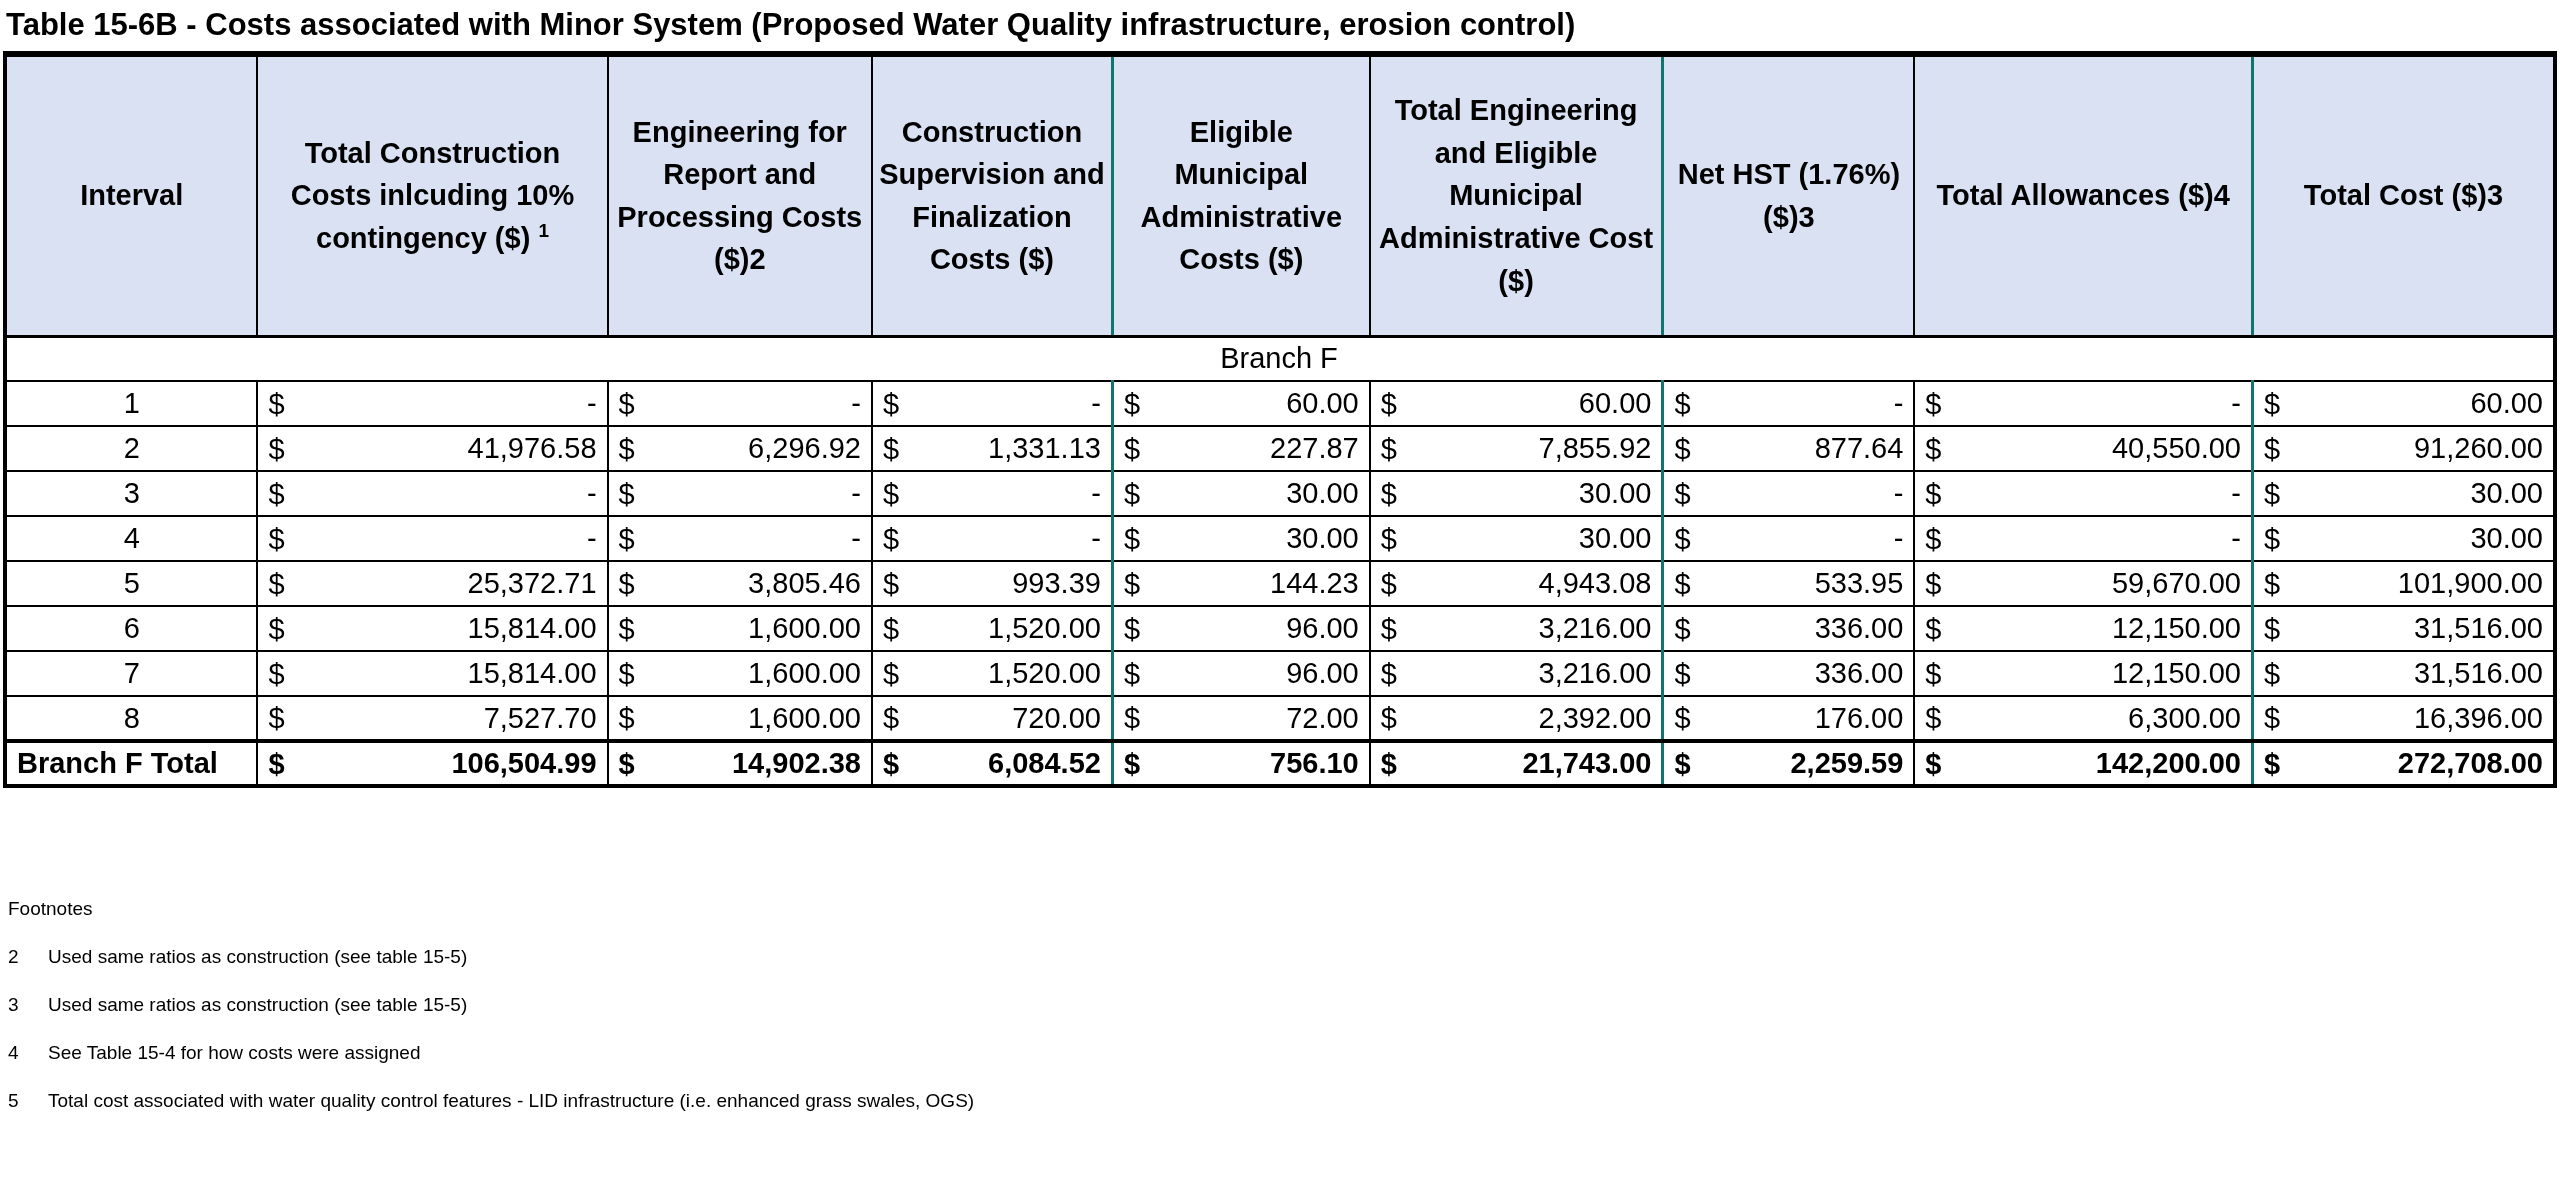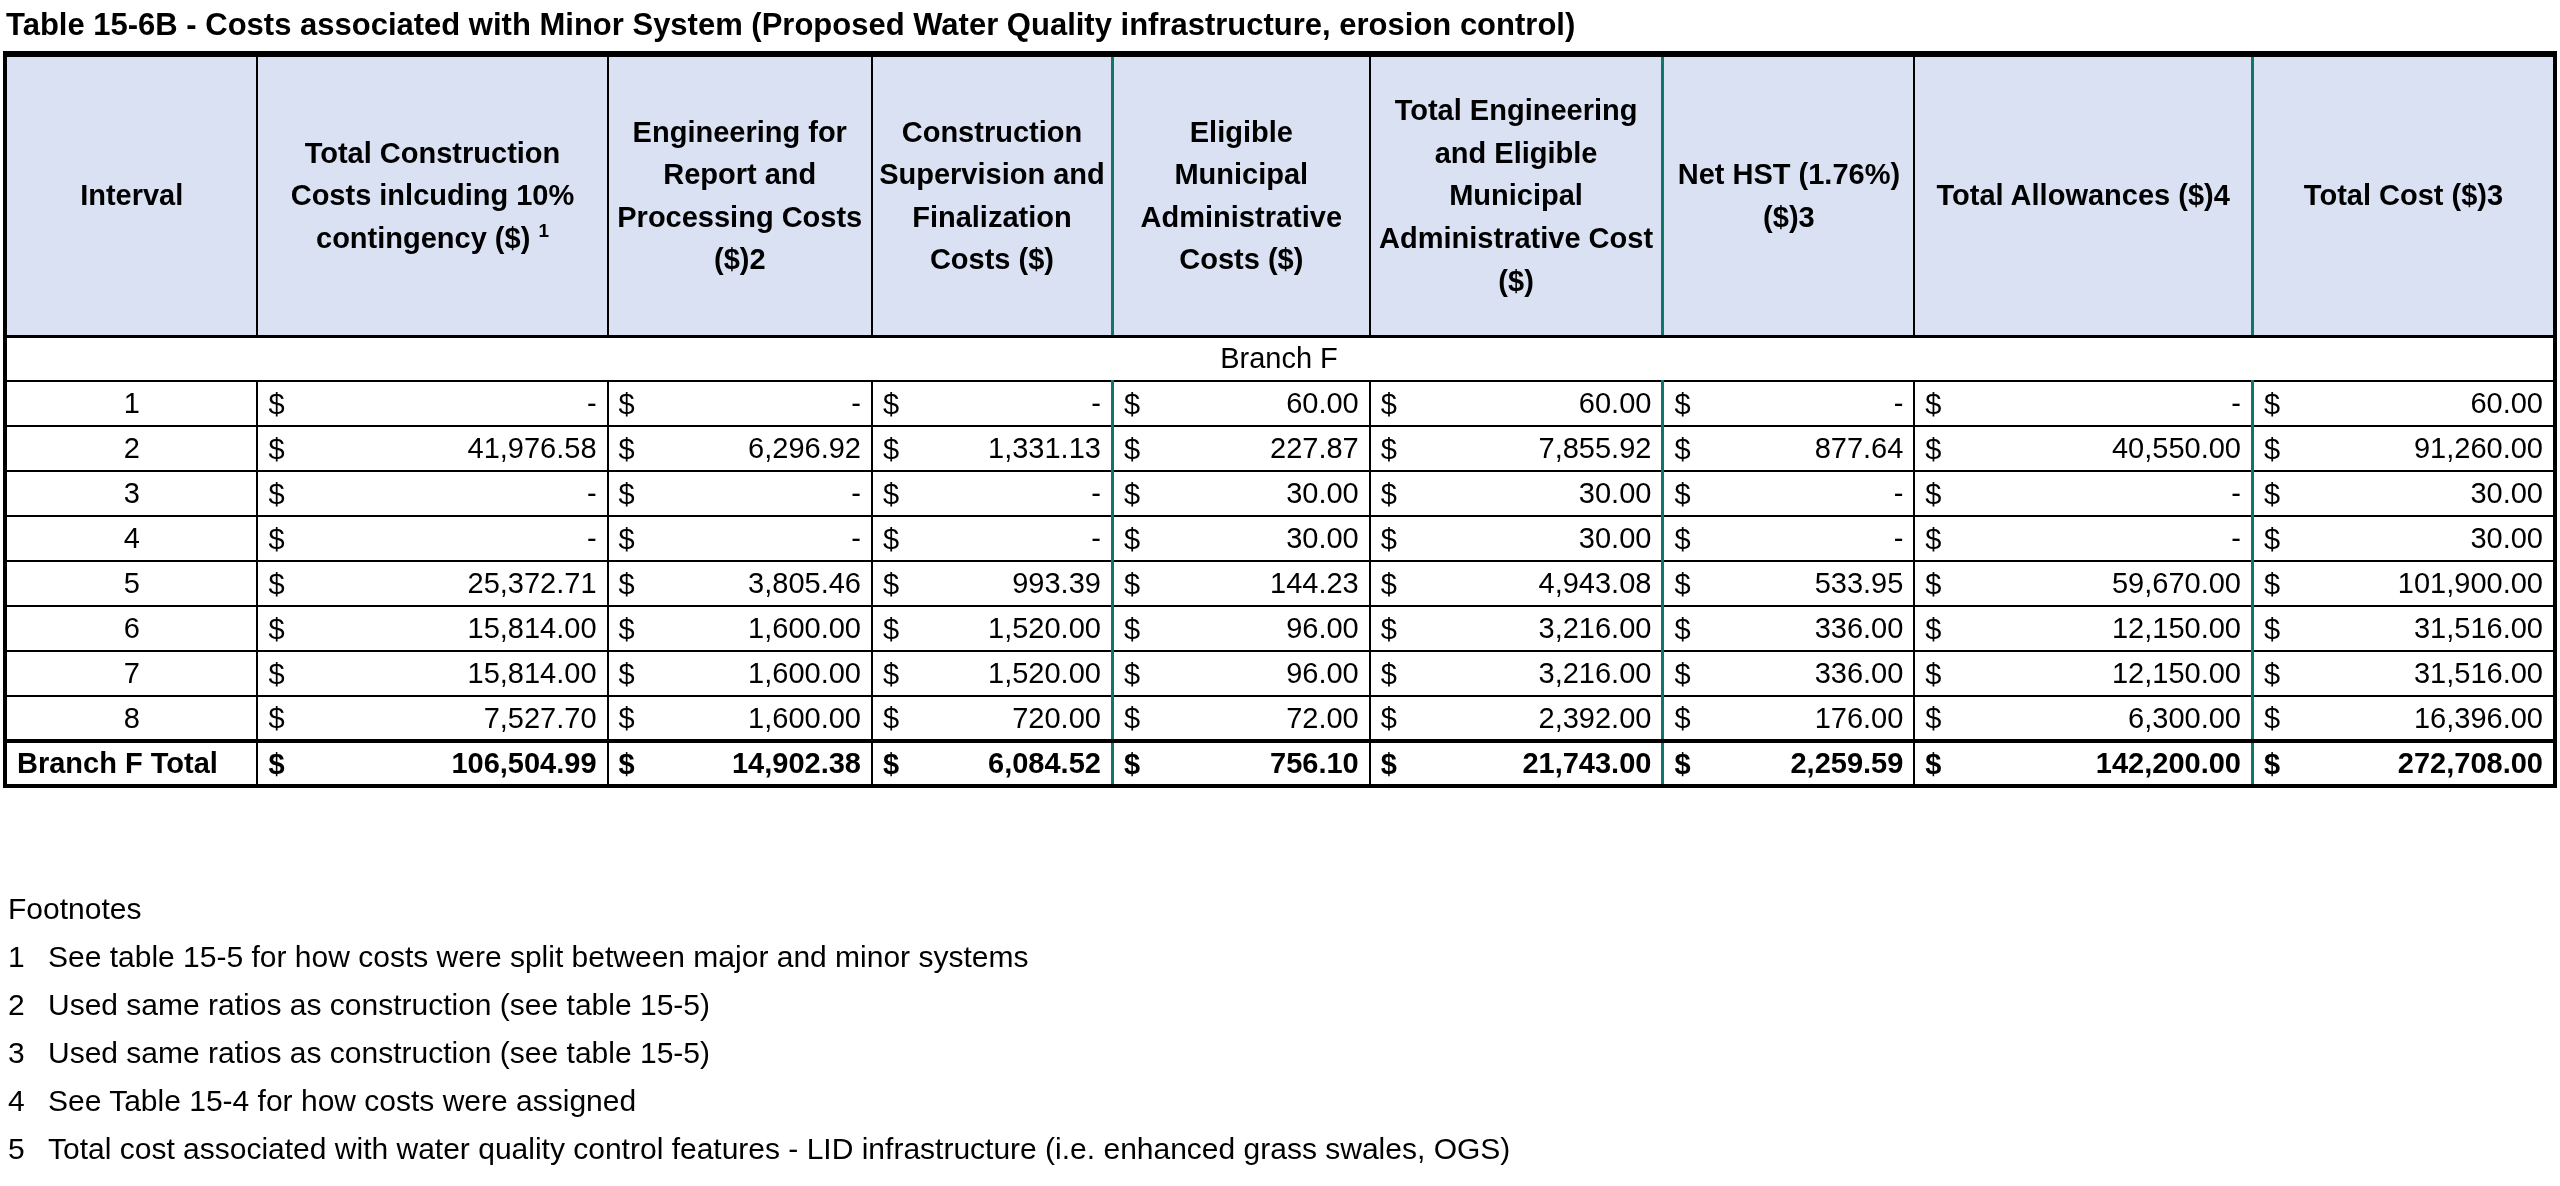--- a/index.html
+++ b/index.html
@@ -67,21 +67,21 @@
   td.money .cur { position: absolute; left: 10px; top: 50%; transform: translateY(-50%); }
 
   th.thick-l, td.thick-l { border-left: 3px solid #0f766e; }
 
   tr.total td {
     font-weight: bold;
     border-top: 4px solid #000;
     border-bottom: 4px solid #000;
   }
 
-  .footnotes { margin: 97px 0 0 8px; font-size: 30px; }
+  .footnotes { margin: 97px 0 0 8px; font-size: 19px; }
   .footnotes .fn-head { line-height: 48px; }
   .footnotes .fn-line { line-height: 48px; }
   .footnotes .fn-num { display: inline-block; min-width: 40px; }
 </style>
 </head>
 <body>
 
 <div class="page">
 
   <div class="title">Table 15-6B - Costs associated with Minor System (Proposed Water Quality infrastructure, erosion control)</div>
@@ -212,20 +212,19 @@
           <td class="money"><span class="cur">$</span><span class="val">21,743.00</span></td>
           <td class="money thick-l"><span class="cur">$</span><span class="val">2,259.59</span></td>
           <td class="money"><span class="cur">$</span><span class="val">142,200.00</span></td>
           <td class="money thick-l"><span class="cur">$</span><span class="val">272,708.00</span></td>
         </tr>
       </tbody>
   </table>
 
   <div class="footnotes">
     <div class="fn-head">Footnotes</div>
-    <div class="fn-line"><span class="fn-num">1</span><span>See table 15-5 for how costs were split between major and minor systems</span></div>
     <div class="fn-line"><span class="fn-num">2</span><span>Used same ratios as construction (see table 15-5)</span></div>
     <div class="fn-line"><span class="fn-num">3</span><span>Used same ratios as construction (see table 15-5)</span></div>
     <div class="fn-line"><span class="fn-num">4</span><span>See Table 15-4 for how costs were assigned</span></div>
     <div class="fn-line"><span class="fn-num">5</span><span>Total cost associated with water quality control features - LID infrastructure (i.e. enhanced grass swales, OGS)</span></div>
   </div>
 
 </div>
 
 </body></html>

